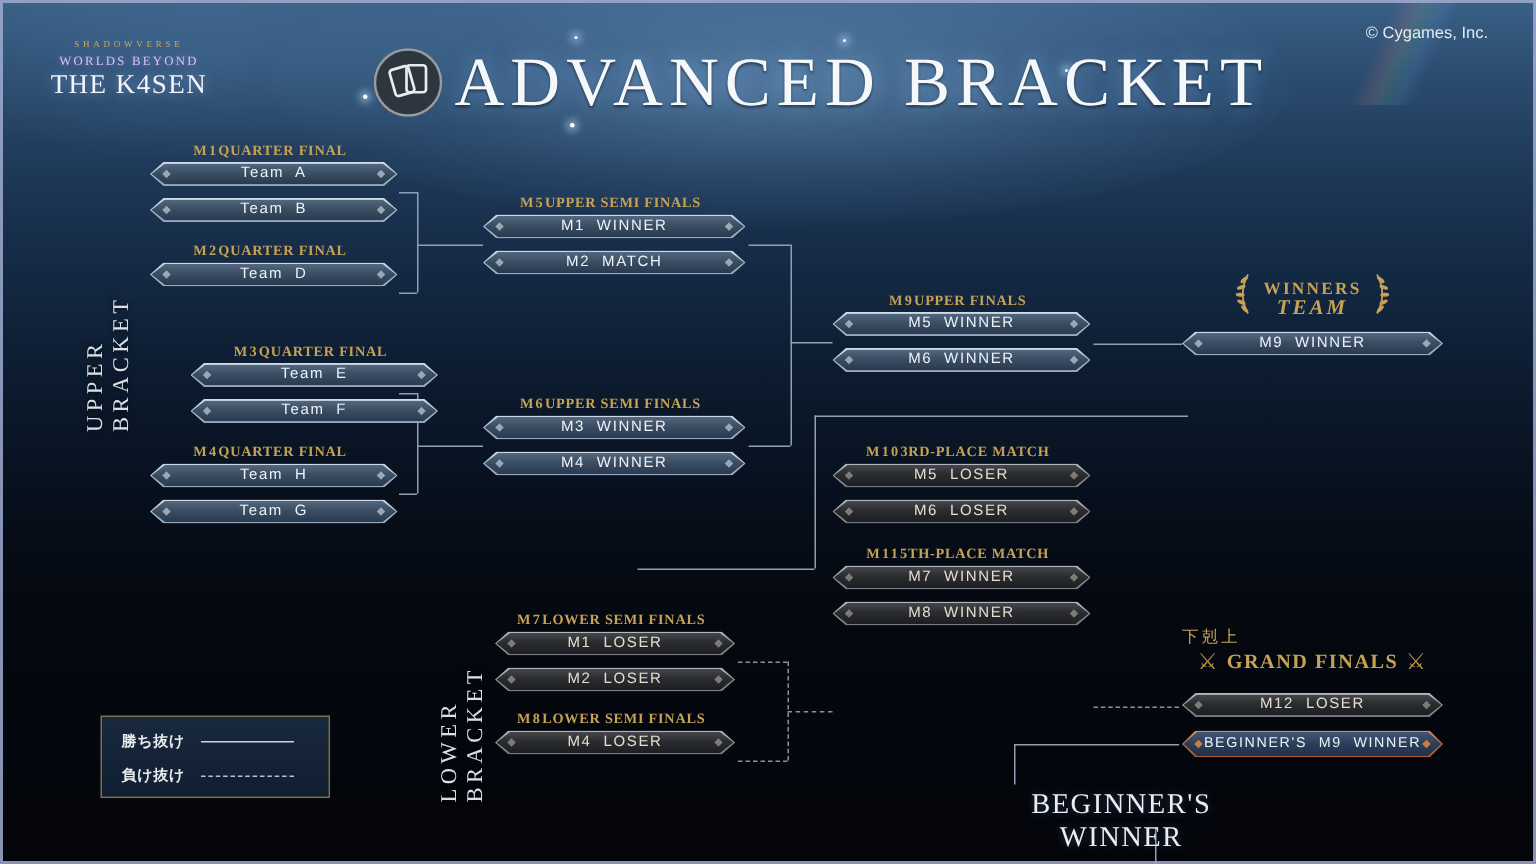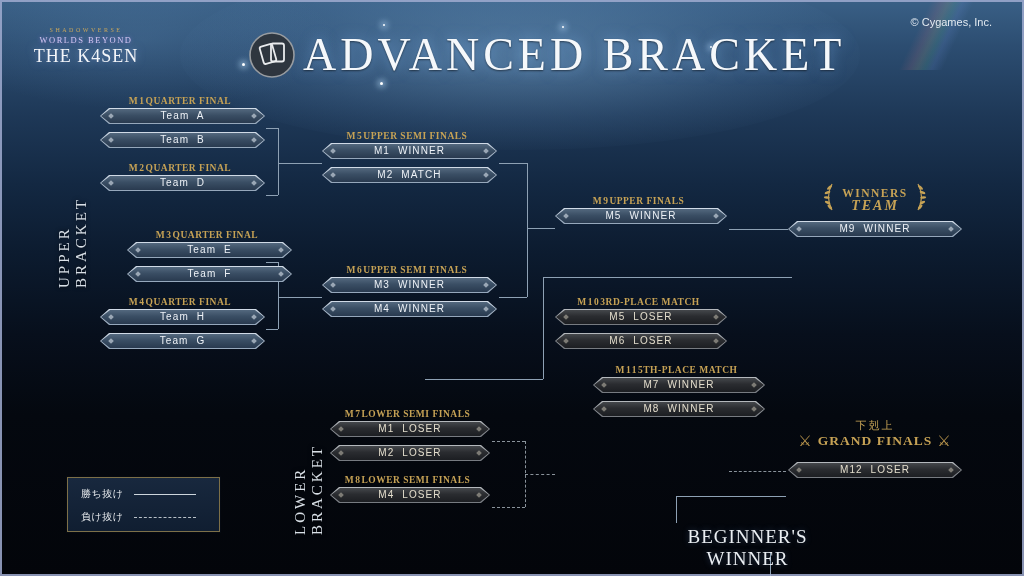--- a/index.html
+++ b/index.html
@@ -63,21 +63,21 @@
 
   
   .winners{position:absolute;left:788px;top:185px;width:174px;z-index:3;}
   .winners .wrow{display:flex;align-items:center;justify-content:center;gap:7px;height:27px;}
   .wt{font-family:"Liberation Serif",serif;font-weight:bold;color:#c6a255;text-align:center;line-height:12px;}
   .wt .t1{font-size:11.5px;letter-spacing:1.5px;}
   .wt .t2{font-size:14px;letter-spacing:2px;font-style:italic;}
   .winners .slotwrap{margin-top:9px;}
   .mirror{transform:scaleX(-1);}
   .grand{position:absolute;left:788px;top:419px;width:174px;z-index:3;}
-  .grand .jp{text-align:center;font-size:11px;color:#c6a255;height:13px;line-height:13px;letter-spacing:2px;}
+  .grand .jp{text-align:left;font-size:11px;color:#c6a255;height:13px;line-height:13px;letter-spacing:2px;}
   .grand .en{display:flex;align-items:center;justify-content:center;gap:5px;height:18px;
     font-family:"Liberation Serif",serif;font-weight:bold;font-size:13.5px;letter-spacing:1px;color:#c6a255;}
   .sword{font-family:"DejaVu Sans",sans-serif;font-size:15px;color:#b8944c;line-height:18px;}
   .grand .s1{margin-top:12px;}
   .grand .s2{margin-top:9px;}
 
   .beginners-label{position:absolute;left:655px;top:526px;width:185px;text-align:center;z-index:3;
     font-family:"Liberation Serif",serif;font-size:19px;letter-spacing:1px;color:#eaeef2;
     text-shadow:0 0 6px rgba(120,160,220,.35);}
 
@@ -87,21 +87,21 @@
   .lnv{width:1px;}
   .dsh{position:absolute;background:none;z-index:1;}
   .dsh.h{height:0;border-top:1px dashed #8a939b;}
   .dsh.v{width:0;border-left:1px dashed #8a939b;}
 
   
   .legend{position:absolute;left:67px;top:477px;width:151px;height:53px;z-index:3;
     background:linear-gradient(180deg,#18283e,#101e31);border:1px solid #7d7048;
     box-shadow:0 0 0 1px rgba(5,10,18,.9);}
   .legend .row{display:flex;align-items:center;gap:9px;margin:9px 0 0 13px;}
-  .legend .lab{font-size:10px;color:#e8ebee;letter-spacing:.5px;width:44px;}
+  .legend .lab{font-size:10px;color:#e8ebee;letter-spacing:.5px;width:44px;font-weight:bold;}
   .legend .sample{width:62px;height:0;}
   .legend .solid{border-top:1.5px solid #cdd5dc;}
   .legend .dashed{border-top:1.5px dashed #b9c1c8;}
 </style>
 </head>
 <body>
 
 <div class="stage">
   <div class="glow glow1"></div>
   <div class="glow glow2"></div>
@@ -256,39 +256,44 @@
   <div class="group blue" style="left:555px;top:196px;width:172px;">
     <div class="ghead">
         <span class="gnum">M9</span>
         <span class="ground">UPPER FINALS</span>
       </div>
     <div class="slot">
         <i class="d l"></i>
         <span class="st">M5 WINNER</span>
         <i class="d r"></i>
       </div>
+    <div class="slot">
+        <i class="d l"></i>
+        <span class="st">M6 WINNER</span>
+        <i class="d r"></i>
+      </div>
   </div>
 
   <div class="group dark" style="left:555px;top:297px;width:172px;">
     <div class="ghead">
         <span class="gnum">M10</span>
         <span class="ground">3RD-PLACE MATCH</span>
       </div>
     <div class="slot">
         <i class="d l"></i>
         <span class="st">M5 LOSER</span>
         <i class="d r"></i>
       </div>
     <div class="slot">
         <i class="d l"></i>
         <span class="st">M6 LOSER</span>
         <i class="d r"></i>
       </div>
   </div>
-  <div class="group dark" style="left:555px;top:365px;width:172px;margin-left:38px;">
+  <div class="group dark" style="left:555px;top:365px;width:172px;">
     <div class="ghead">
         <span class="gnum">M11</span>
         <span class="ground">5TH-PLACE MATCH</span>
       </div>
     <div class="slot">
         <i class="d l"></i>
         <span class="st">M7 WINNER</span>
         <i class="d r"></i>
       </div>
     <div class="slot">
@@ -367,20 +372,27 @@
       <span>GRAND FINALS</span>
       <span class="sword">⚔</span>
     </div>
     <div class="s1 dark">
       <div class="slot">
           <i class="d l"></i>
           <span class="st">M12 LOSER</span>
           <i class="d r"></i>
         </div>
     </div>
+    <div class="s2">
+      <div class="slot special">
+          <i class="d l"></i>
+          <span class="st">BEGINNER'S M9 WINNER</span>
+          <i class="d r"></i>
+        </div>
+    </div>
   </div>
 
   <div class="beginners-label">BEGINNER'S WINNER</div>
 
   <div class="legend">
     <div class="row">
       <span class="lab">勝ち抜け</span>
       <span class="sample solid"></span>
     </div>
     <div class="row">

